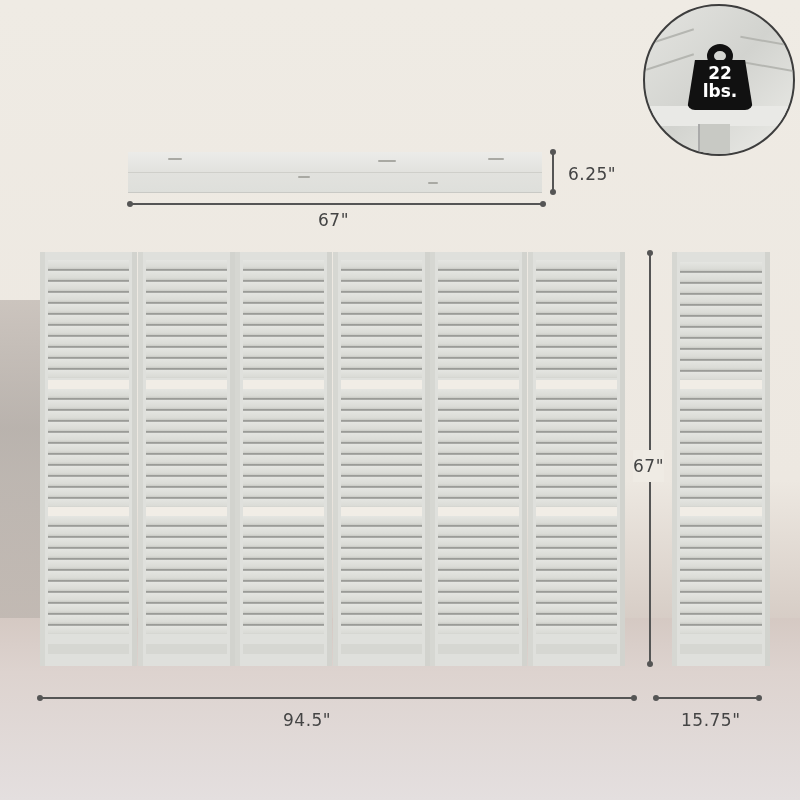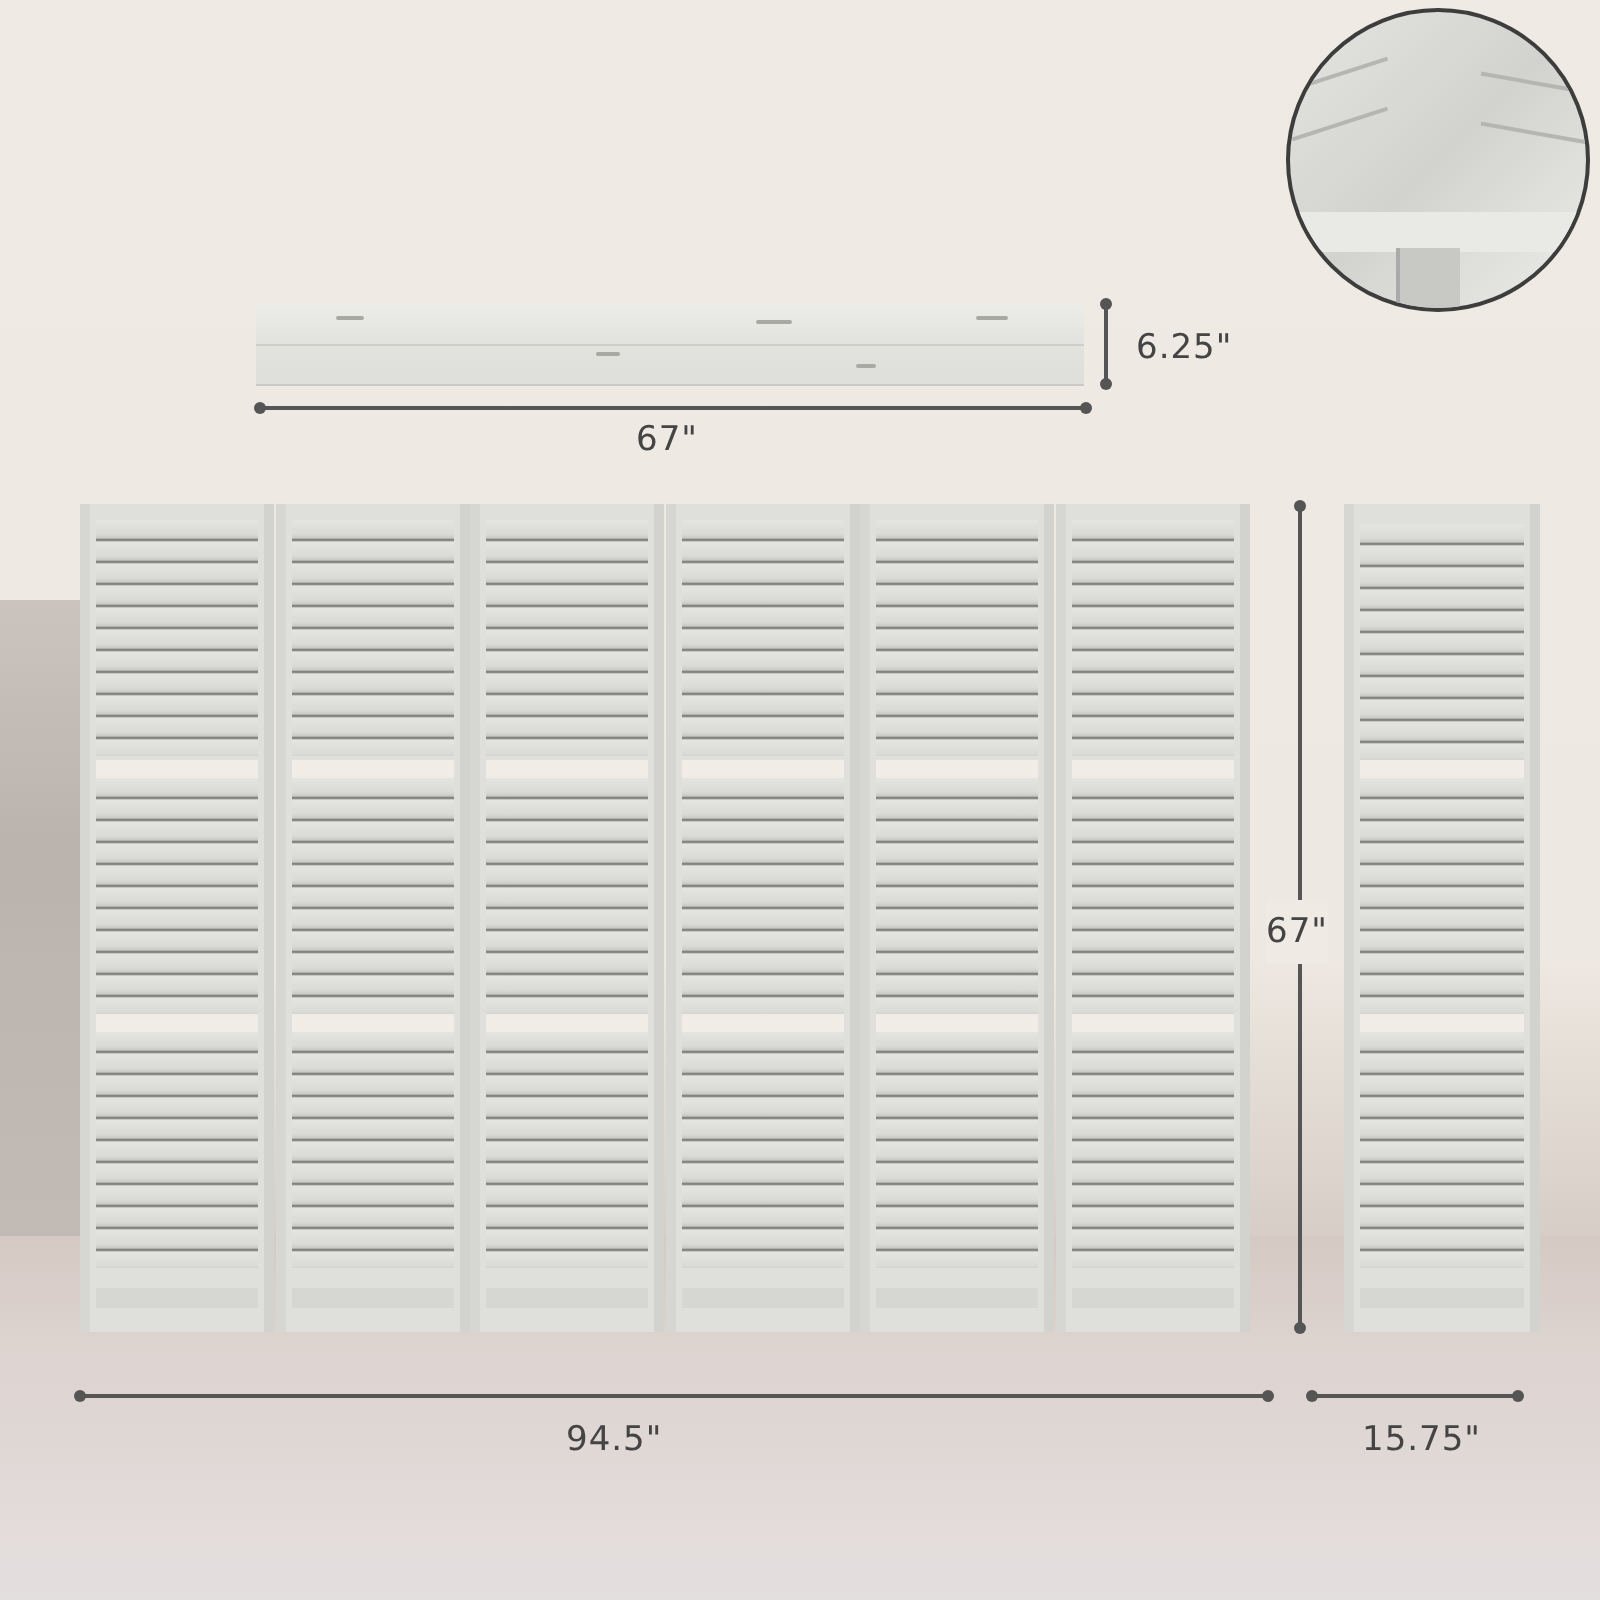--- a/index.html
+++ b/index.html
@@ -44,20 +44,25 @@
 <div class="wall-shadow"></div>
 <div class="floor"></div>
 
 <div class="badge">
   <div class="stripe" style="left:0;top:30px;width:50px;transform:rotate(-18deg);"></div>
   <div class="stripe" style="left:0;top:55px;width:50px;transform:rotate(-18deg);"></div>
   <div class="stripe" style="left:95px;top:35px;width:60px;transform:rotate(10deg);"></div>
   <div class="stripe" style="left:95px;top:60px;width:60px;transform:rotate(10deg);"></div>
   <div class="shelf"></div>
   <div class="post"></div>
+  <div class="weight">
+    <div class="ring"></div>
+    <div class="body"></div>
+    <div class="txt"><span>22</span><br><span>lbs.</span></div>
+  </div>
 </div>
 
 <div class="board">
   <div class="seam"></div>
   <div class="knot" style="left:40px;top:6px;width:14px;"></div>
   <div class="knot" style="left:170px;top:24px;width:12px;"></div>
   <div class="knot" style="left:250px;top:8px;width:18px;"></div>
   <div class="knot" style="left:300px;top:30px;width:10px;"></div>
   <div class="knot" style="left:360px;top:6px;width:16px;"></div>
 </div>

